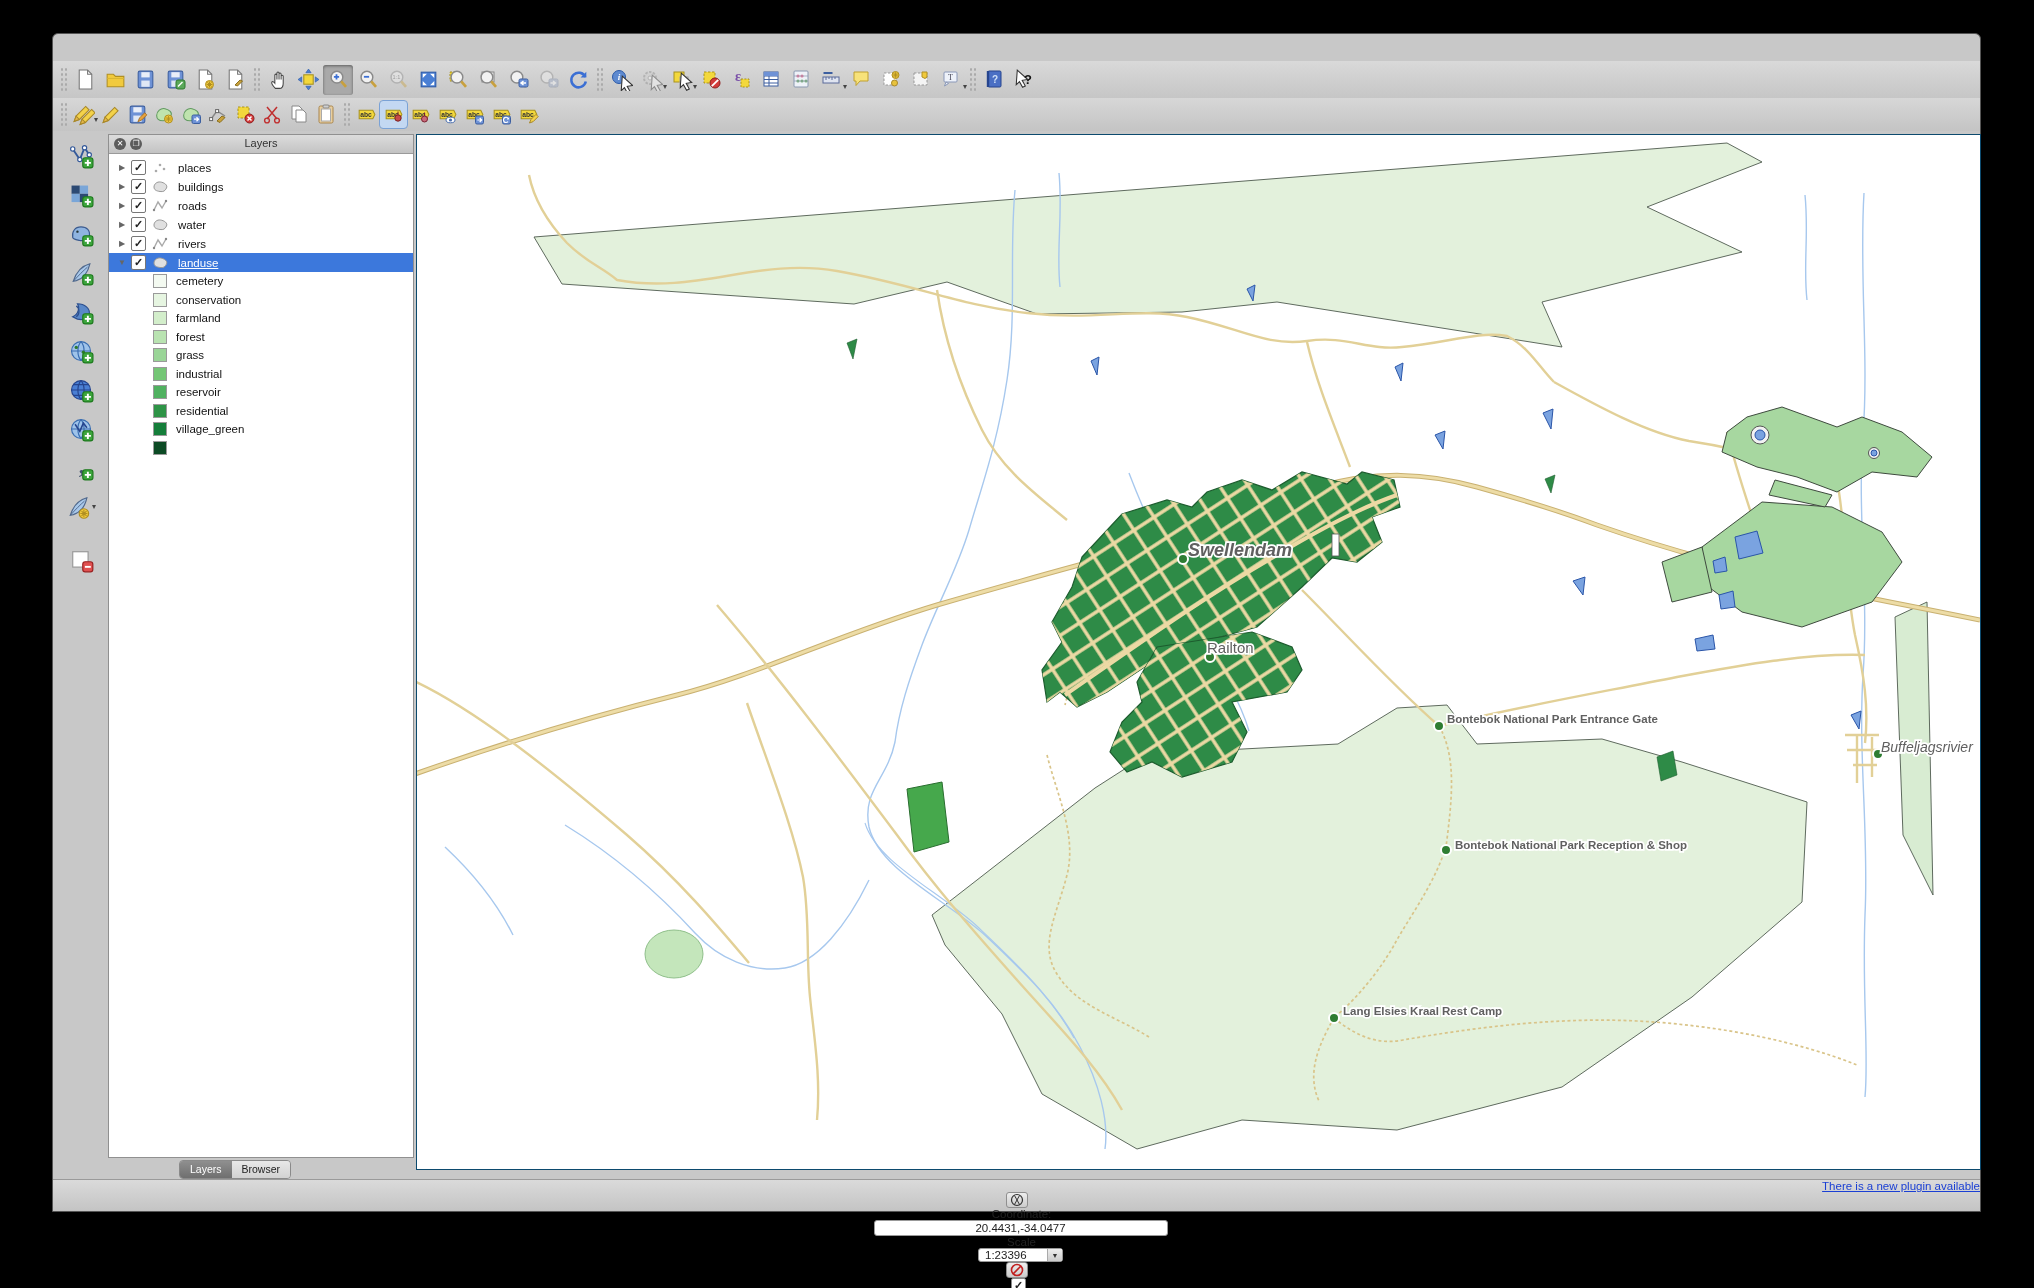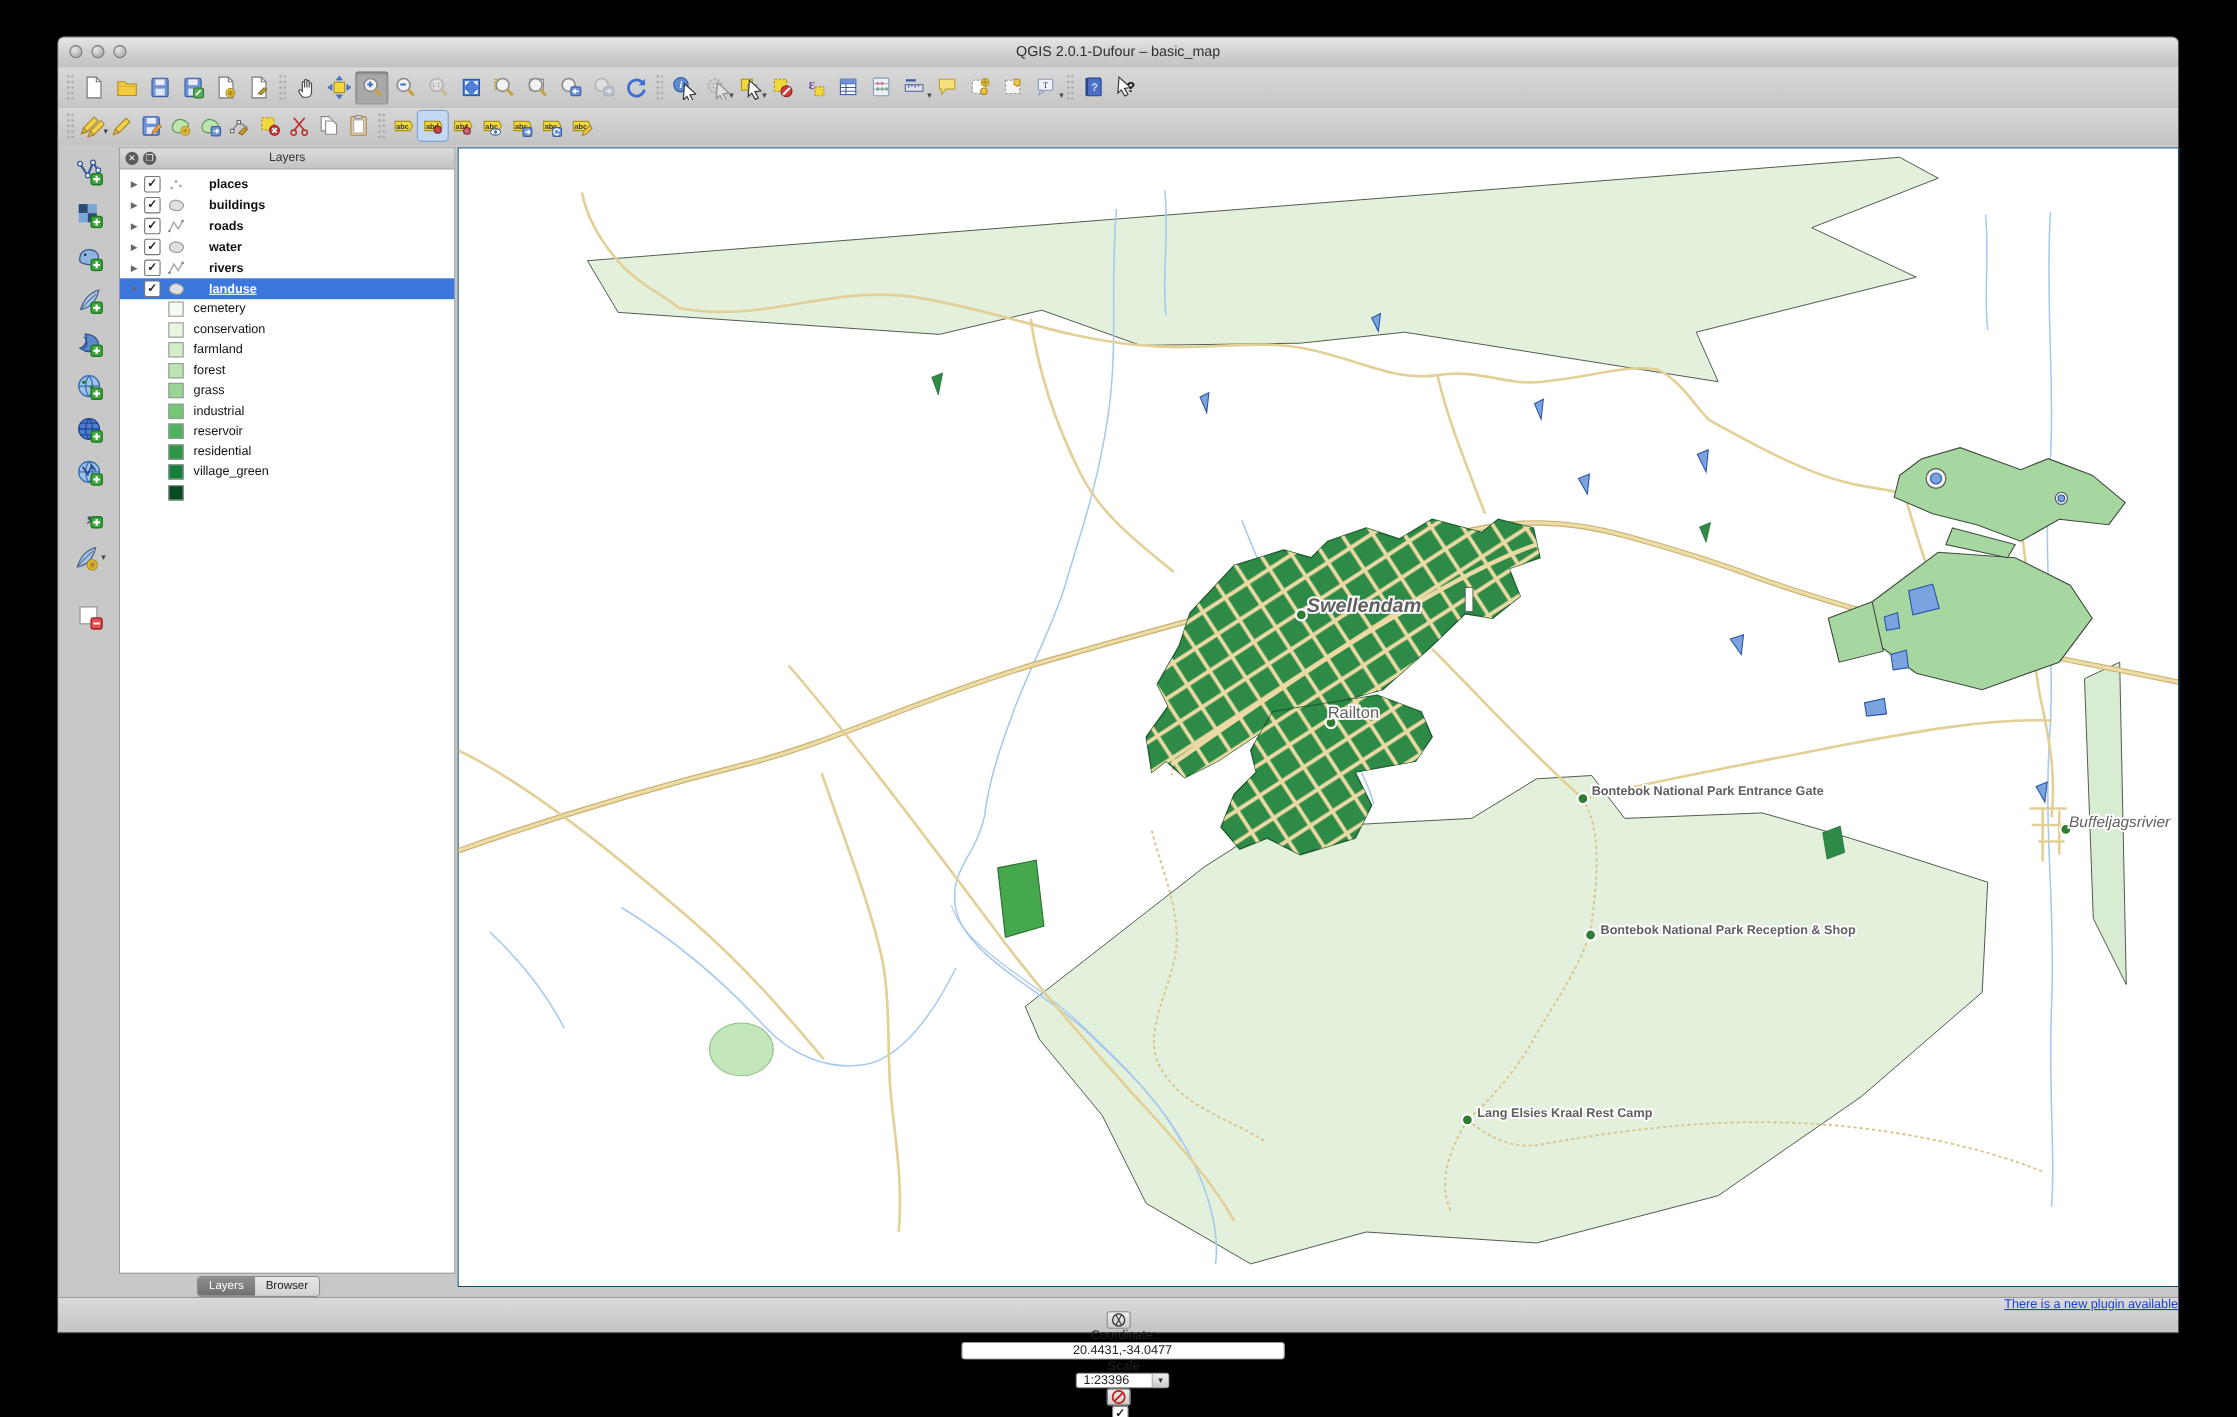--- a/index.html
+++ b/index.html
@@ -37,21 +37,21 @@
   .panel-header .ptitle{position:absolute;left:0;right:0;top:2px;text-align:center;font-size:11px;color:#333;}
   .pbtn{position:absolute;top:3px;width:12px;height:12px;border-radius:50%;background:#5c5c5c;color:#fff;
     font-size:8px;line-height:12px;text-align:center;}
   .pbtn.close{left:5px;} .pbtn.float{left:21px;}
   .tree{padding-top:4px;}
   .trow{height:19px;display:flex;align-items:center;font-size:11.5px;color:#111;}
   .trow .exp{width:14px;margin-left:6px;font-size:8px;color:#666;text-align:center;}
   .trow .cb{width:13px;height:13px;border:1px solid #777;border-radius:2px;background:#fff;margin:0 4px 0 2px;
     font-size:11px;line-height:12px;text-align:center;color:#222;font-weight:bold;}
   .trow .licon{width:20px;display:flex;justify-content:center;}
-  .trow .lname{font-weight:bold;margin-left:20px;}
+  .trow .lname{font-weight:normal;margin-left:8px;}
   .trow.selected{background:#3c78dc;}
   .trow.selected .lname{color:#fff;text-decoration:underline;}
   .lrow{height:18.5px;display:flex;align-items:center;font-size:11.5px;color:#111;}
   .lrow .swatch{width:14px;height:14px;border:1px solid #9a9a9a;margin-left:44px;box-sizing:border-box;}
   .lrow .llabel{margin-left:9px;}
   .dock-tabs{position:absolute;left:126px;bottom:1px;display:flex;border:1px solid #8a8a8a;border-radius:4px;overflow:hidden;height:17px;}
   .dtab{font-size:10.5px;padding:2px 10px;background:linear-gradient(#e8e8e8,#d2d2d2);color:#222;}
   .dtab.active{background:linear-gradient(#8f8f8f,#6f6f6f);color:#fff;}
   
   .map-canvas{position:absolute;left:363px;top:3px;width:1563px;height:1034px;background:#fff;
@@ -131,28 +131,20 @@
       </symbol>
     <symbol id="sym-feather" viewBox="0 0 22 22">
         <path d="M4.5 18C7.5 8.5 13.5 4.5 18.5 3.2c-1.2 5.3-4.2 12-11.5 14.3z" fill="#a8c8ea" stroke="#50688c"></path>
         <path d="M4.5 18C9 13 13 9 16.5 6" fill="none" stroke="#50688c" stroke-width=".8"></path>
       </symbol>
   </defs>
 </svg>
 
 <div class="window">
 
-  <div class="titlebar">
-    <div class="lights">
-      <div class="light"></div>
-      <div class="light"></div>
-      <div class="light"></div>
-    </div>
-    <div class="title">QGIS 2.0.1-Dufour – basic_map</div>
-  </div>
 
   <div class="toolbar1">
     <div class="grip"></div>
     <span class="tbtn">
         <svg>
           <use href="#sym-page"></use>
         </svg>
       </span>
     <span class="tbtn">
         <svg>

